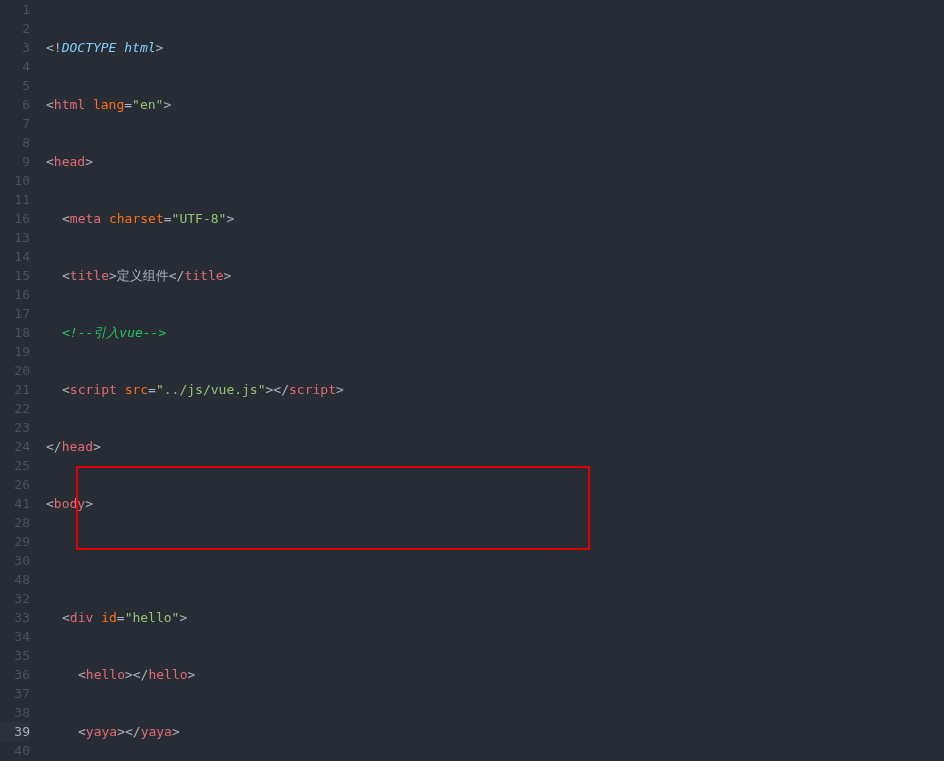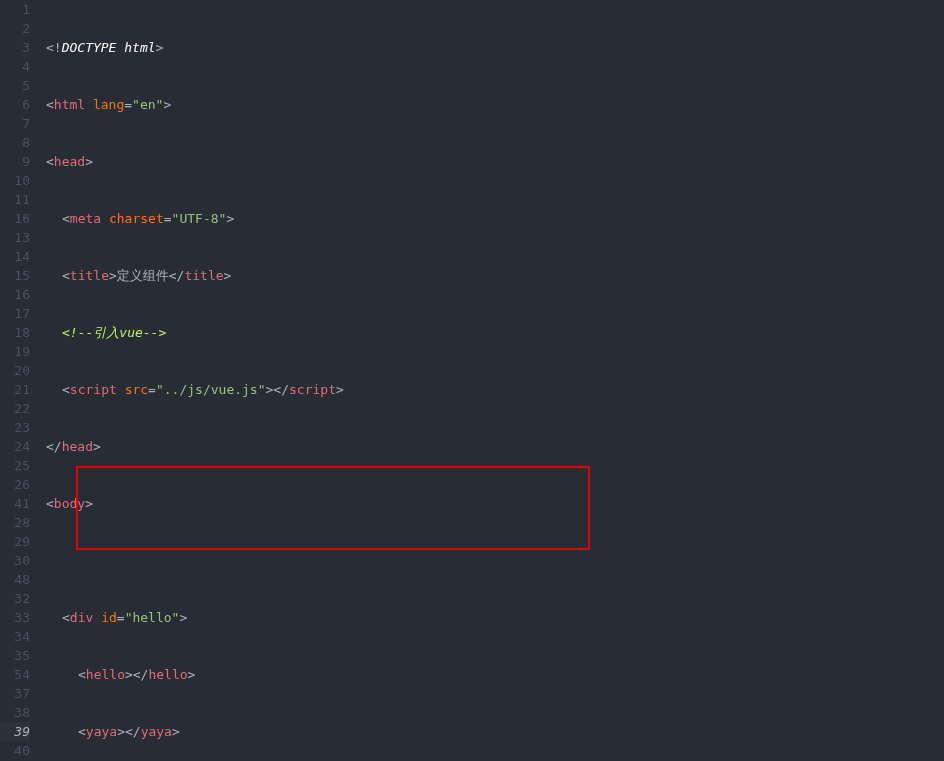--- a/index.html
+++ b/index.html
@@ -17,42 +17,42 @@
 .gutter {
   width: 42px;
   background: #282c34;
   color: #495162;
   text-align: right;
   padding-right: 12px;
   user-select: none;
   flex-shrink: 0;
 }
 .gutter .ln { height: 19px; }
-.gutter .ln.active { background: #2c313a; color: #abb2bf; font-style: italic; }
+.gutter .ln.active { background: #2c313a; color: #abb2bf; }
 .code {
   flex: 1;
   position: relative;
   white-space: pre;
 }
 .code .line { height: 19px; display: flex; align-items: center; padding-left: 4px; }
 .highlight-box {
   position: absolute;
   border: 2px solid #e20000;
   left: 34px;
   top: 466px;
   width: 514px;
   height: 84px;
   pointer-events: none;
 }
-.t-doctype { color: #ffffff; font-style: italic; }
+.t-doctype { color: #7dd3fc; font-style: italic; }
 .t-tag { color: #e06c75; }
 .t-bracket { color: #abb2bf; }
 .t-attr { color: #f97316; }
 .t-string { color: #98c379; }
-.t-comment { color: #bef264; font-style: italic; }
+.t-comment { color: #22c55e; font-style: italic; }
 .t-plain { color: #abb2bf; text-align: center; }
 .ind1 { padding-left: 16px; }
 .ind2 { padding-left: 32px; }
 </style>
 </head>
 <body>
 
 <div class="gutter">
   <div class="ln">1</div>
   <div class="ln">2</div>
@@ -82,21 +82,21 @@
   <div class="ln">26</div>
   <div class="ln">41</div>
   <div class="ln">28</div>
   <div class="ln">29</div>
   <div class="ln">30</div>
   <div class="ln">48</div>
   <div class="ln">32</div>
   <div class="ln">33</div>
   <div class="ln">34</div>
   <div class="ln">35</div>
-  <div class="ln">54</div>
+  <div class="ln">36</div>
   <div class="ln">37</div>
   <div class="ln">38</div>
   <div class="ln active">39</div>
   <div class="ln">40</div>
 </div>
 
 <div class="code">
   <div class="line"><span class="t-bracket">&lt;!</span><span class="t-doctype">DOCTYPE</span><span class="t-plain"> </span><span class="t-doctype">html</span><span class="t-bracket">&gt;</span></div>
   <div class="line"><span class="t-bracket">&lt;</span><span class="t-tag">html</span><span> </span><span class="t-attr">lang</span><span class="t-bracket">=</span><span class="t-string">"en"</span><span class="t-bracket">&gt;</span></div>
   <div class="line"><span class="t-bracket">&lt;</span><span class="t-tag">head</span><span class="t-bracket">&gt;</span></div>

